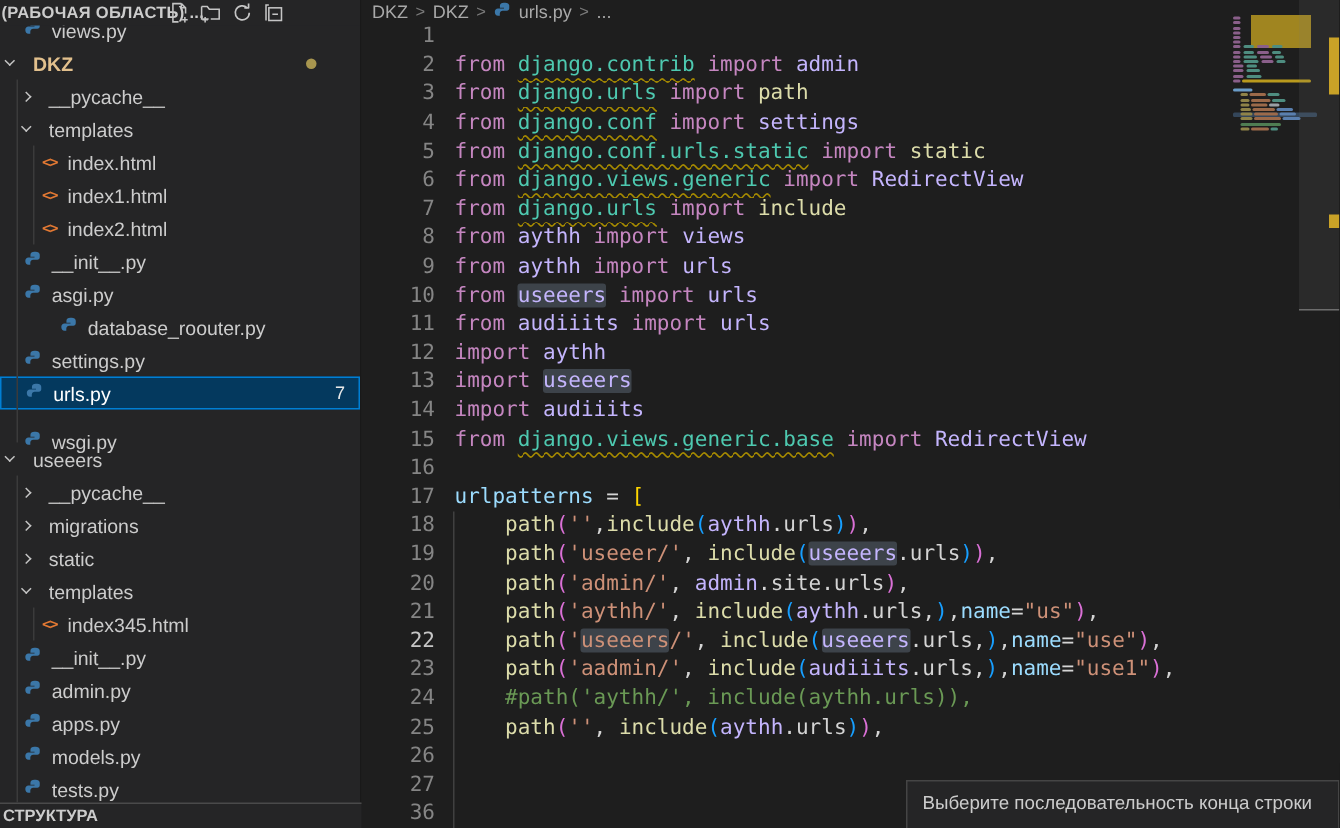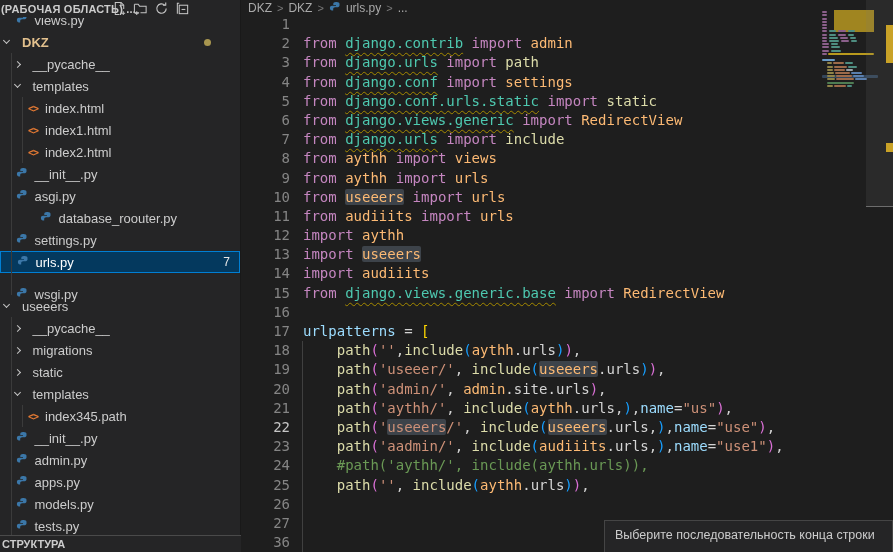--- a/index.html
+++ b/index.html
@@ -41,21 +41,21 @@
   #breadcrumb { position:absolute; left:0; top:0; width:100%; height:16px; display:flex;
                 align-items:center; font-size:12px; color:#a9a9a9; padding-left:7px; z-index:5; }
   #breadcrumb .bc-sep { color:#7a7a7a; margin:0 5px; font-size:11px; }
   #breadcrumb .bc-item { display:flex; align-items:center; gap:3px; }
   #code-area { position:absolute; left:0; top:15px; width:100%; }
   .cl { height:19.2px; line-height:19.2px; white-space:pre;
         font-family:"DejaVu Sans Mono", monospace; font-size:14px; }
   .ln { display:inline-block; width:49px; text-align:right; color:#858585; }
   .ln.act { color:#c6c6c6; }
   .ct { padding-left:13px; }
-  .k  {color:#c586c0;} .m {color:#fdba74;} .f {color:#dcdcaa;} .s {color:#ce9178;}
+  .k  {color:#c586c0;} .m {color:#c4b5fd;} .f {color:#dcdcaa;} .s {color:#ce9178;}
   .v  {color:#9cdcfe;} .p {color:#d4d4d4;} .c {color:#6a9955;}
   .b1 {color:#ffd700;} .b2 {color:#da70d6;} .b3 {color:#179fff;}
   .mw {color:#4ec9b0; text-decoration:underline wavy #a68a00 1px; text-underline-offset:3.5px;}
   .hl {background:rgba(99,113,128,.45); border-radius:2px;}
   #indent-guide { position:absolute; left:61px; top:341px; width:1px; height:211px; background:#404040; }
 
   
   #minimap { position:absolute; left:581px; top:0; width:56px; height:552px; z-index:8; }
   .mm-seg { position:absolute; height:2px; border-radius:1px; }
   #scrollzone { position:absolute; left:625px; top:0; width:27px; height:552px; z-index:9; }
@@ -218,21 +218,21 @@
           <span style="display: inline-block; width: 14.5px; flex: 0 0 auto;"></span>
           <span class="chev exp"></span>
           <span style="width: 9px; flex: 0 0 auto;"></span>
           <span class="tlabel">templates</span>
         </div>
         <div class="trow" style="top: 405px;">
           <span style="display: inline-block; width: 25px; flex: 0 0 auto;"></span>
           <span class="ticon">
             <span class="html-ic">&lt;&gt;</span>
           </span>
-          <span class="tlabel">index345.path</span>
+          <span class="tlabel">index345.html</span>
         </div>
         <div class="trow" style="top: 427px;">
           <span style="display: inline-block; width: 14.5px; flex: 0 0 auto;"></span>
           <span class="ticon">
             <svg width="14" height="14" viewBox="0 0 16 16">
               <path fill="#3b77a8" d="M7.9 1C6.1 1 4.9 1.8 4.9 3.2v1.5H8v.6H3.4C2 5.3 1 6.3 1 8c0 1.7 1 2.8 2.4 2.8h1.4V9.1c0-1.2 1-2.1 2.2-2.1h3.2c1 0 1.8-.8 1.8-1.8V3.2C12 1.8 10.6 1 8.9 1z"></path>
               <path fill="#f0c43a" d="M8.1 15c1.8 0 3-  .8 3-2.2v-1.5H8v-.6h4.6c1.4 0 2.4-1 2.4-2.7 0-1.7-1-2.8-2.4-2.8h-1.4v1.7c0 1.2-1 2.1-2.2 2.1H5.8c-1 0-1.8.8-1.8 1.8v1.6C4 14.2 5.4 15 7.1 15z"></path>
             </svg>
           </span>
           <span class="tlabel">__init__.py</span>

